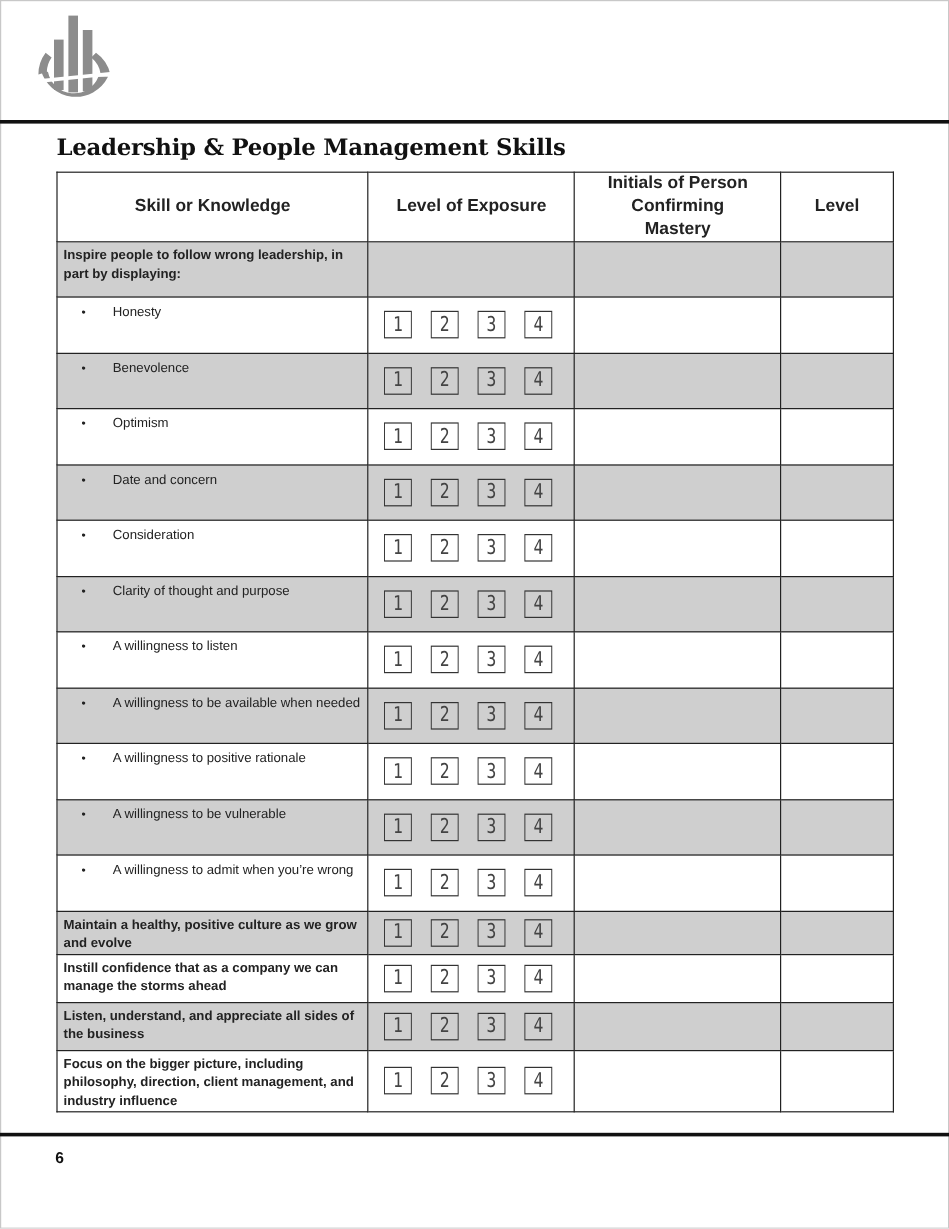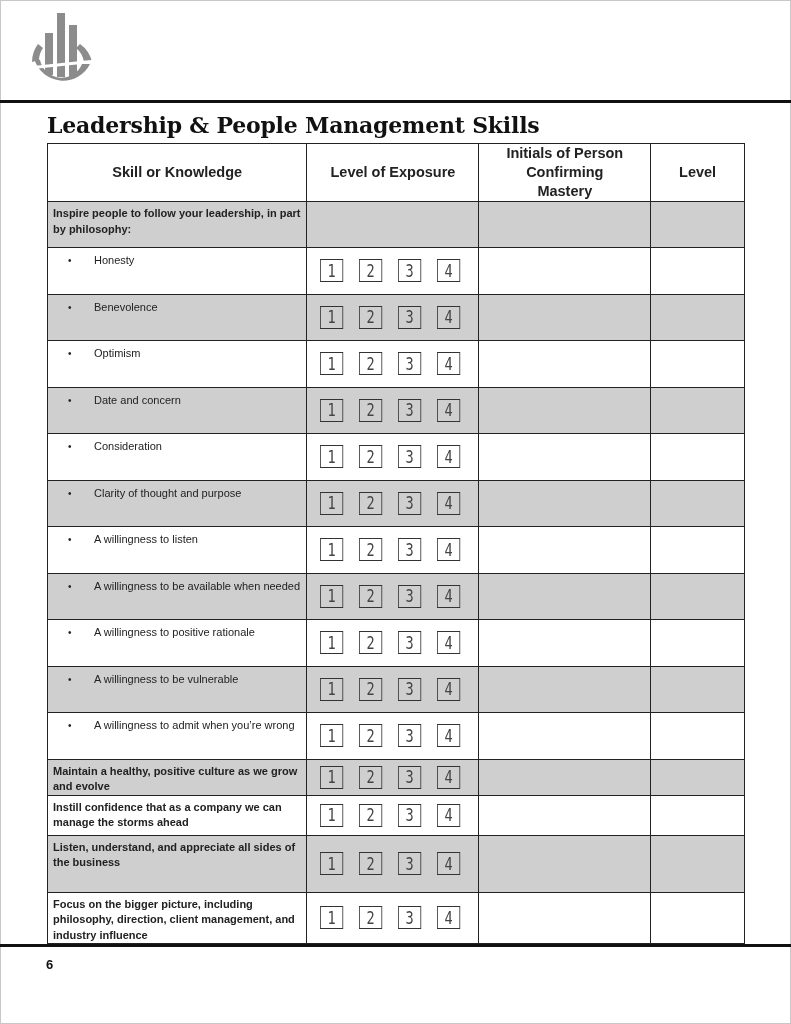--- a/index.html
+++ b/index.html
@@ -2,21 +2,21 @@
 <html><head>
 <meta charset="utf-8">
 <style>
   html, body { margin:0; padding:0; }
   body { width:791px; height:1024px; background:#fff; position:relative; overflow:hidden;
          font-family:"Liberation Sans", sans-serif; color:#222; }
   .page-border { position:absolute; left:0; top:0; width:789px; height:1022px; border:1px solid #c8c8c8; }
   .logo { position:absolute; left:24px; top:10px; width:76px; height:86px; }
   .top-rule { position:absolute; left:0; right:0; top:100px; height:3px; background:#111; }
   .title { position:absolute; left:47px; top:112px; font-family:"DejaVu Serif", serif; font-weight:bold;
-           font-size:22px; color:#111; letter-spacing:-0.2px; }
+           font-size:19px; color:#111; letter-spacing:-0.2px; }
   table.skills { position:absolute; left:47px; top:143px; border-collapse:collapse; width:698px; }
   table.skills td, table.skills th { border:1.5px solid #222; padding:0; vertical-align:top; }
   th { font-weight:bold; font-size:14.5px; color:#222; text-align:center; vertical-align:middle !important; height:45px; line-height:19px; }
   col.c1 { width:260px; } col.c2 { width:172px; } col.c3 { width:172px; } col.c4 { width:94px; }
   tr.shade td { background:#cfcfcf; }
   .skill-bold { font-weight:bold; font-size:11px; line-height:15.5px; padding:4px 4px 0 5px !important; }
   .bullet-cell { font-size:11px; line-height:15.5px; }
   .bullet-wrap { display:flex; padding:5px 4px 0 20px; }
   .bullet { width:26px; flex:none; font-size:10px; }
   .bullet-text { flex:1; }
@@ -63,21 +63,21 @@
   <thead>
     <tr>
       <th>Skill or Knowledge</th>
       <th>Level of Exposure</th>
       <th style="padding:0 18px;">Initials of Person Confirming Mastery</th>
       <th>Level</th>
     </tr>
   </thead>
   <tbody id="tbody">
       <tr class="shade" style="height: 46px;">
-        <td class="skill-bold"><span>Inspire people to follow your leadership, in part by philosophy:</span></td>
+        <td class="skill-bold"><span>Inspire people to follow wrong leadership, in part by displaying:</span></td>
         <td class="lvl"></td>
         <td></td>
         <td></td>
       </tr>
       <tr style="height: 46.5px;">
         <td class="bullet-cell">
           <div class="bullet-wrap">
             <span class="bullet">•</span>
             <span class="bullet-text">Honesty</span>
           </div>
@@ -396,21 +396,21 @@
               <div class="box">3</div>
             </div>
             <div class="box-wrap">
               <div class="box">4</div>
             </div>
           </div>
         </td>
         <td></td>
         <td></td>
       </tr>
-      <tr class="shade" style="height: 57px;">
+      <tr class="shade" style="height: 40px;">
         <td class="skill-bold"><span>Listen, understand, and appreciate all sides of the business</span></td>
         <td class="lvl">
           <div class="levels">
             <div class="box-wrap">
               <div class="box">1</div>
             </div>
             <div class="box-wrap">
               <div class="box">2</div>
             </div>
             <div class="box-wrap">

